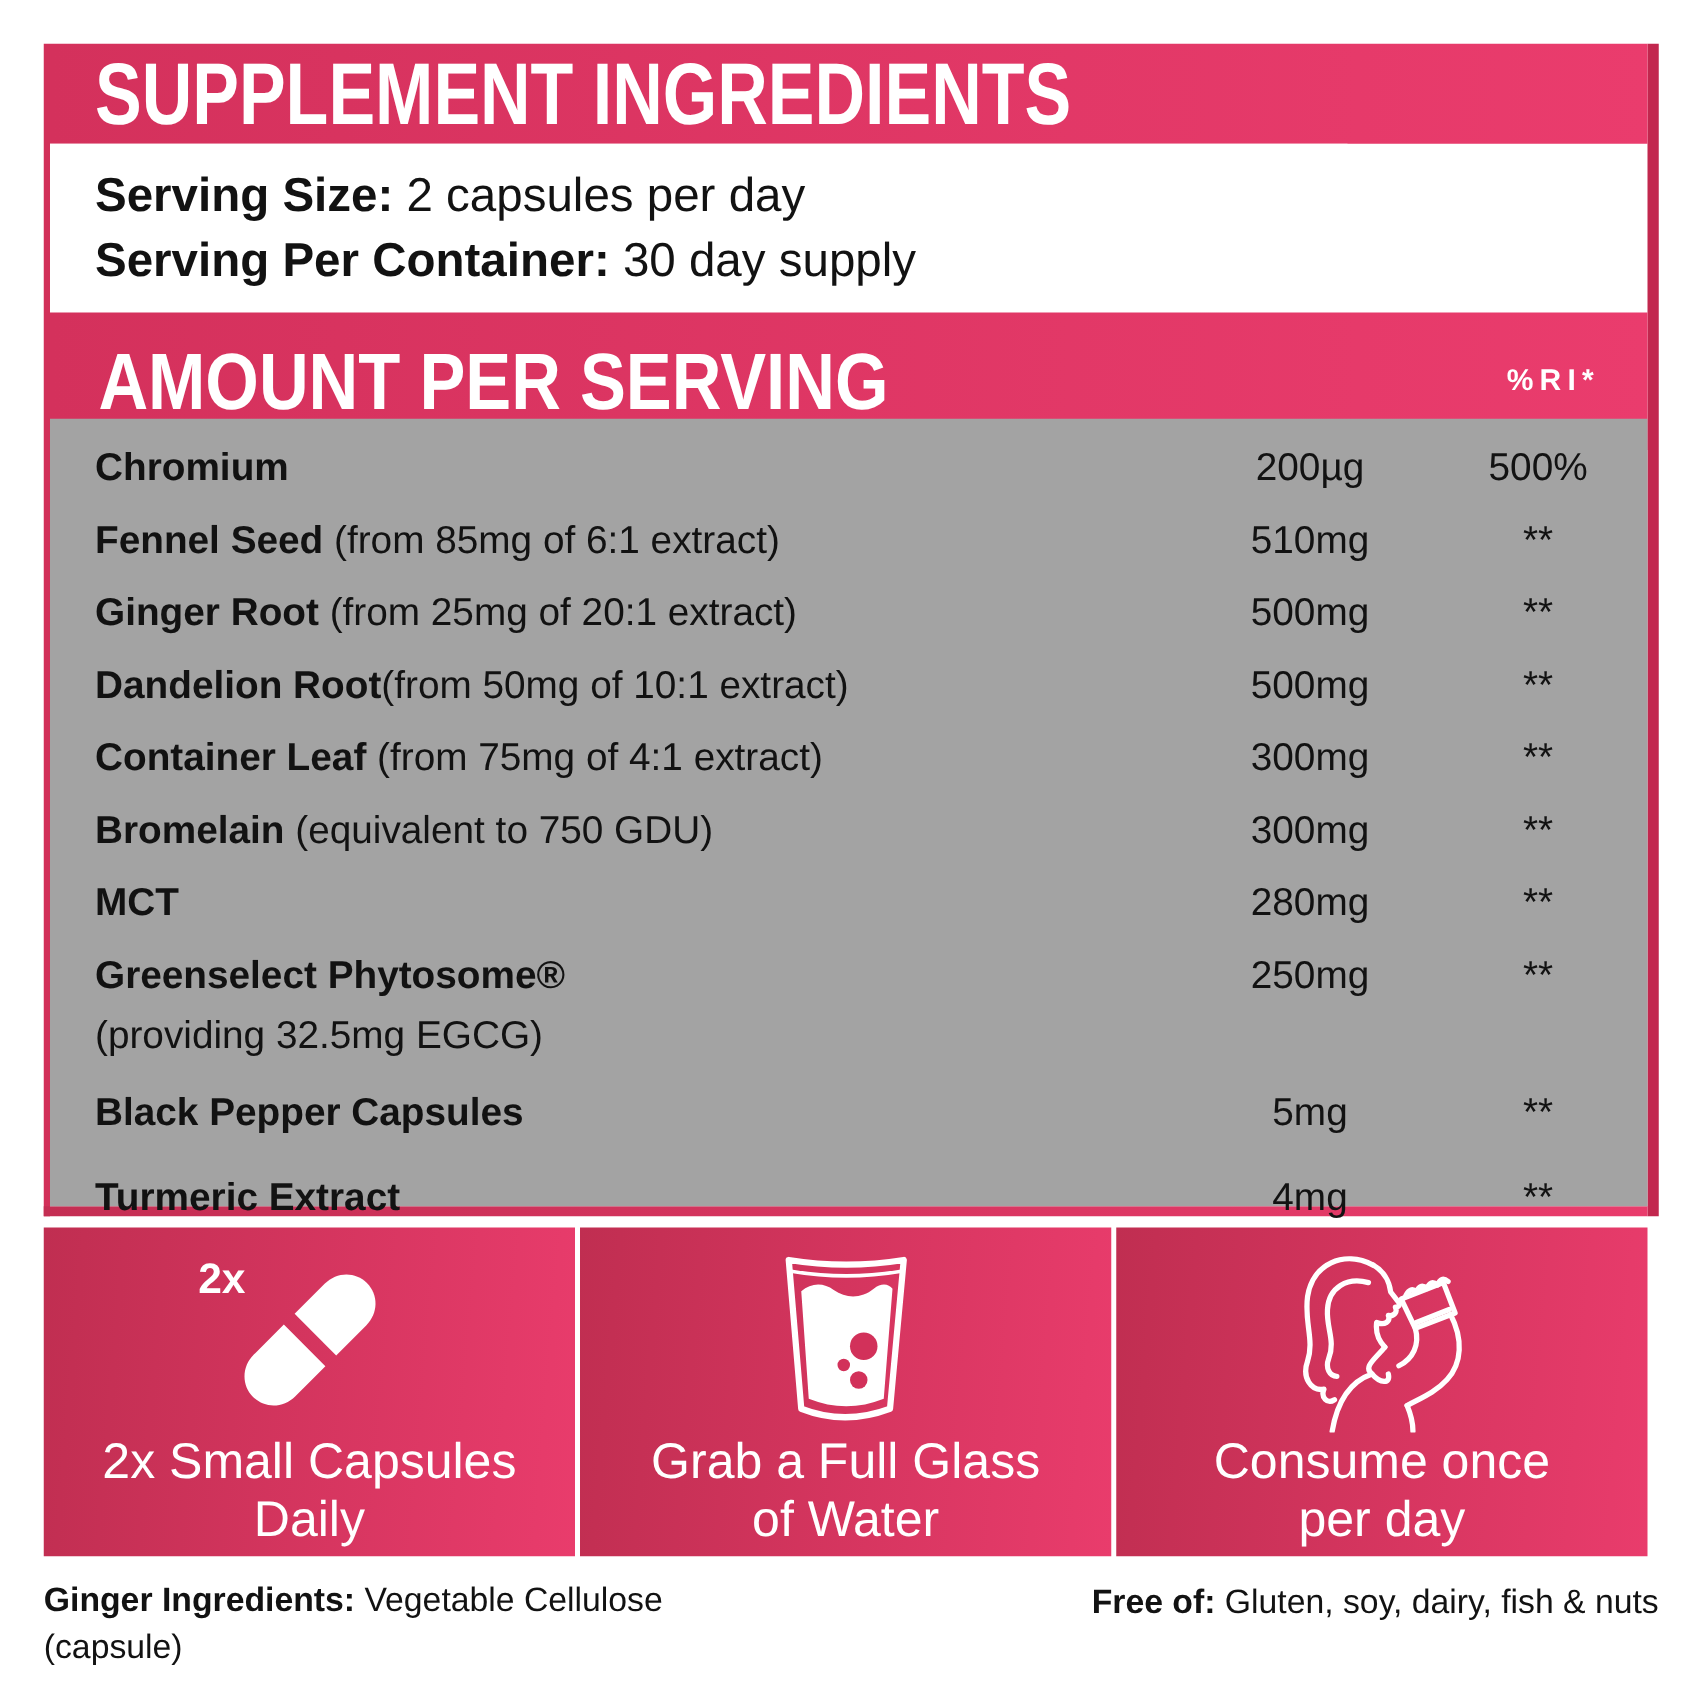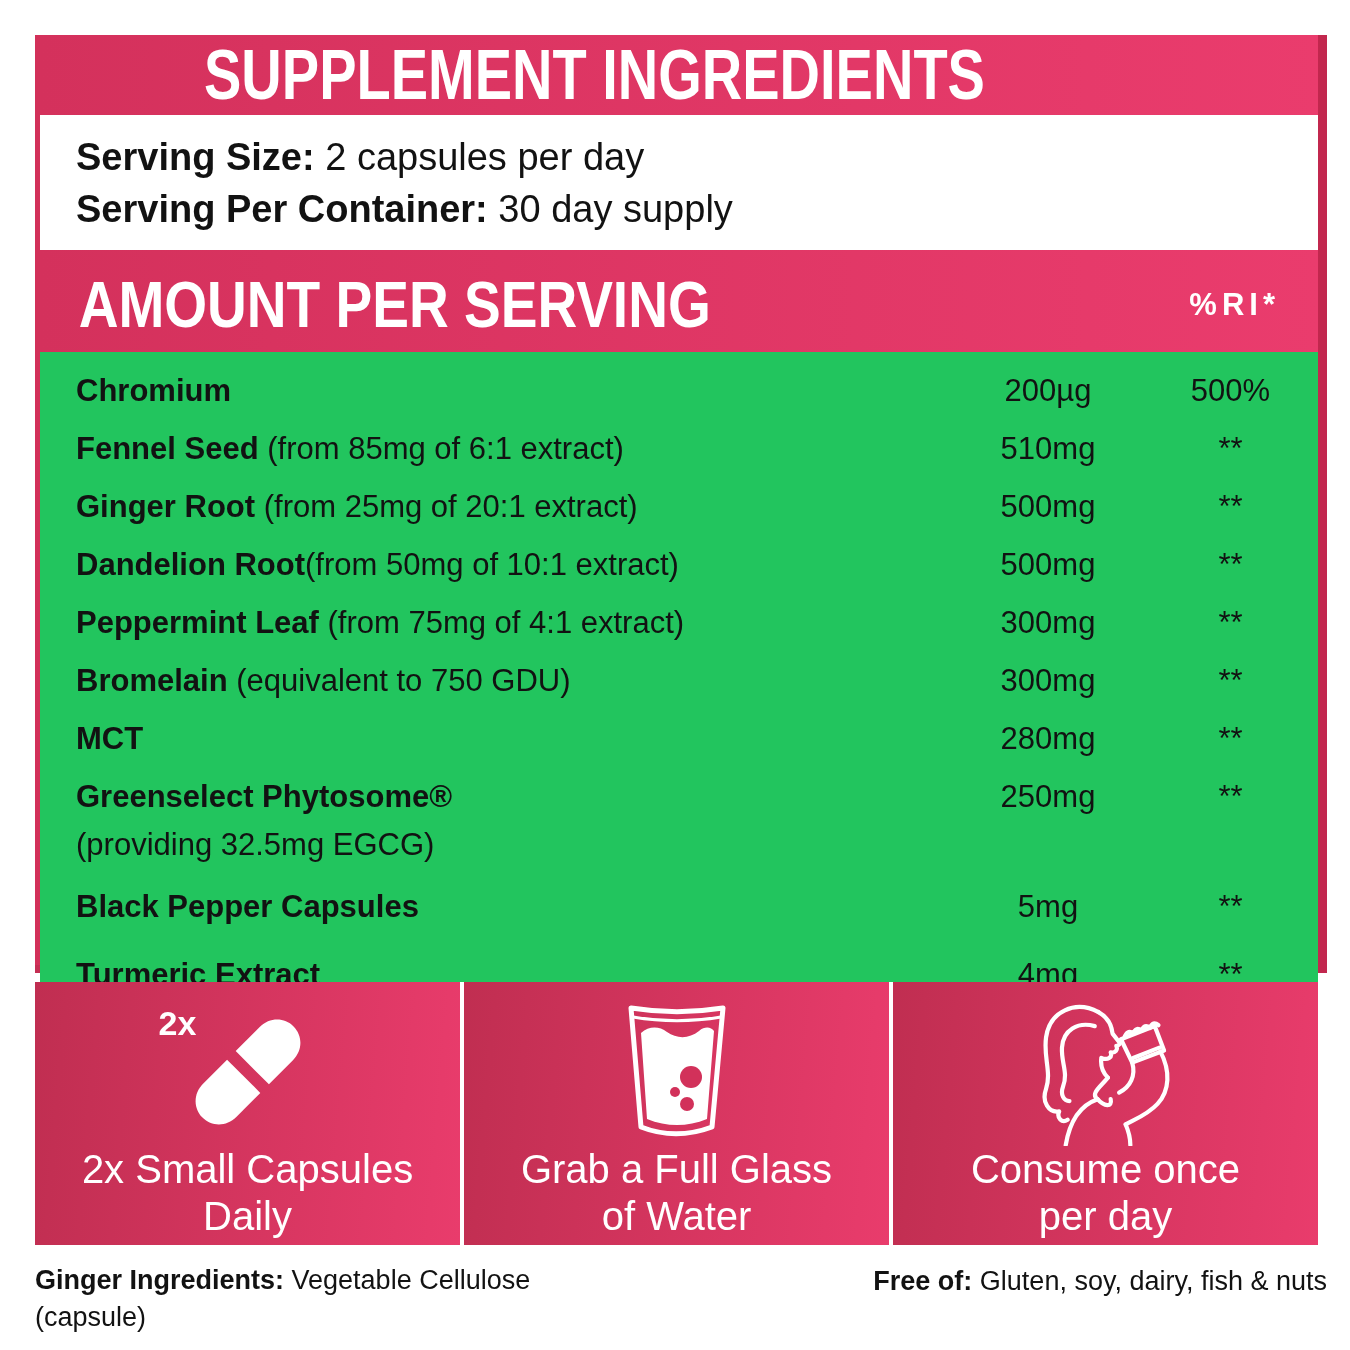--- a/index.html
+++ b/index.html
@@ -9,34 +9,34 @@
 
   
   .b-left  { position:absolute; left:35px;  top:35px;  width:5px;    height:938px; background:#d23059; }
   .b-right { position:absolute; left:1318px;top:35px;  width:9px;    height:938px; background:#c2274e; }
   .b-bottom{ position:absolute; left:35px;  top:965px; width:1283px; height:8px;
              background:linear-gradient(90deg,#c42e53,#e93c6c); }
 
   
   .band { position:absolute; left:40px; width:1278px; display:flex; align-items:center;
           background:linear-gradient(90deg,#d4315c,#ea3c6d); color:#fff; }
-  .band-header { top:35px; height:80px;justify-content:center; }
+  .band-header { top:35px; height:80px; }
   .band-amount { top:250px; height:110px; }
   .band-title { font-weight:bold; font-size:70px; letter-spacing:0px; white-space:nowrap;
                 transform:scaleX(0.80); transform-origin:left center; padding-left:45px; line-height:1; }
   .band-title.amount { font-size:64px; transform:scaleX(0.86); }
-  .ri-head { margin-left:auto; font-weight:bold; font-size:31px; letter-spacing:5px; padding-right:38px; }
+  .ri-head { margin-left:auto; font-weight:bold; font-size:24px; letter-spacing:5px; padding-right:38px; }
 
   
   .serving { position:absolute; left:40px; top:115px; width:1038px; height:135px; background:#fff;
              padding:16px 18px 0 36px; font-size:38px; line-height:52px; }
   .serving b { font-weight:bold; }
 
   
-  .tbl { position:absolute; left:40px; top:335px; width:1278px; height:630px; background:#22c55e; padding-top:10px;margin-top:17px; }
+  .tbl { position:absolute; left:40px; top:335px; width:1278px; height:630px; background:#a3a3a3; padding-top:10px; }
   .row { display:flex; align-items:center; height:58px; }
   .row.cont { height:46px; margin-top:-4px; }
   .row.gap { margin-top:10px; }
   .nm { flex:1; padding-left:36px; font-size:31px; white-space:nowrap; }
   .nm-b { font-weight:bold; }
   .amt { width:190px; text-align:center; font-size:31px; }
   .ri  { width:175px; text-align:center; font-size:31px; }
 
   
   .boxes { position:absolute; left:35px; top:982px; width:1283px; height:263px; display:flex; gap:4px; }
@@ -95,21 +95,21 @@
       <div class="ri">**</div>
     </div>
 
     <div class="row">
       <div class="nm"><span class="nm-b">Dandelion Root</span><span class="nm-r">(from 50mg of 10:1 extract)</span></div>
       <div class="amt">500mg</div>
       <div class="ri">**</div>
     </div>
 
     <div class="row">
-      <div class="nm"><span class="nm-b">Peppermint Leaf</span><span class="nm-r"> (from 75mg of 4:1 extract)</span></div>
+      <div class="nm"><span class="nm-b">Container Leaf</span><span class="nm-r"> (from 75mg of 4:1 extract)</span></div>
       <div class="amt">300mg</div>
       <div class="ri">**</div>
     </div>
 
     <div class="row">
       <div class="nm"><span class="nm-b">Bromelain</span><span class="nm-r"> (equivalent to 750 GDU)</span></div>
       <div class="amt">300mg</div>
       <div class="ri">**</div>
     </div>
 

